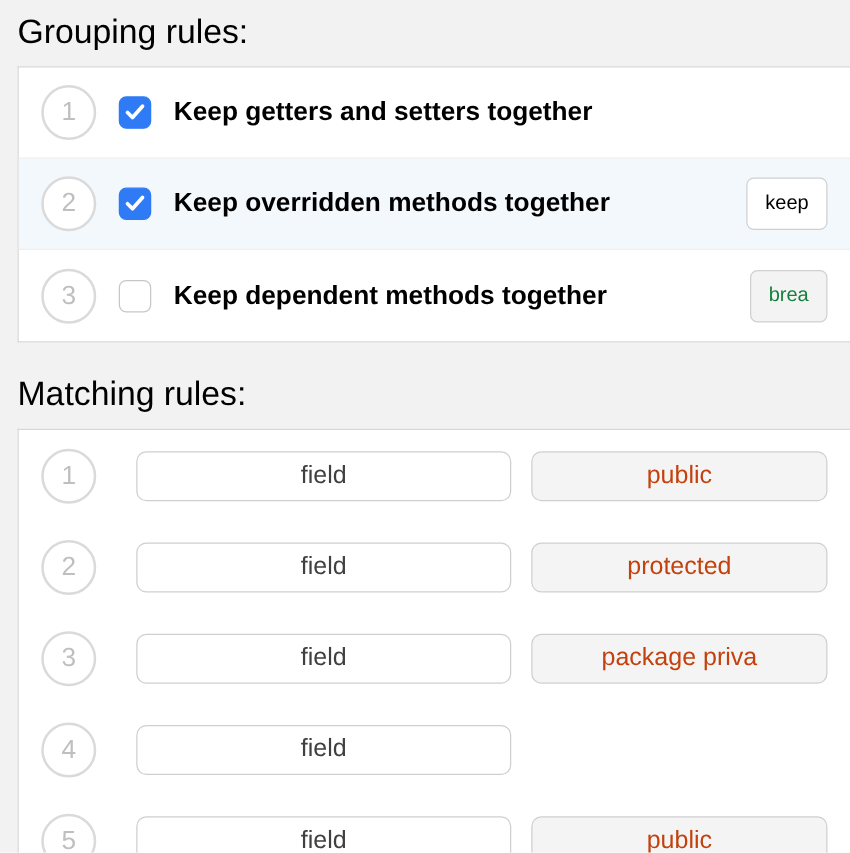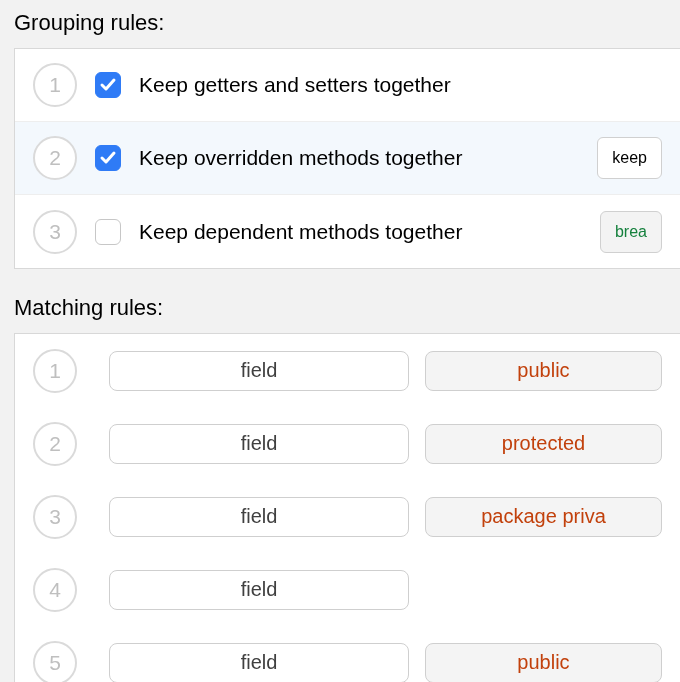--- a/index.html
+++ b/index.html
@@ -7,21 +7,21 @@
       font-family: -apple-system, BlinkMacSystemFont, "Segoe UI", "Helvetica Neue", Arial, sans-serif;
       background: #f2f2f2;
       width: 680px;
       height: 682px;
       overflow: hidden;
       color: #000;
       font-size: 20px;
     }
     .section-label {
       padding: 10px 14px 12px 14px;
-      font-size: 22px;
+      font-size: 27px;
     }
     .panel {
       background: #fff;
       border: 1px solid #d8d8d8;
       border-right: none;
       margin-left: 14px;
     }
 
     
     .group-row {
@@ -64,20 +64,21 @@
       background: #2f7bf6;
       border-color: #2f7bf6;
     }
     .checkbox.checked svg {
       stroke: #fff;
     }
     .group-label {
       font-size: 21px;
       white-space: nowrap;
       flex: 0 0 auto;
+      font-weight: bold;
     }
     .dropdown {
       height: 42px;
       border: 1px solid #d0d0d0;
       border-radius: 6px;
       background: #fff;
       display: flex;
       align-items: center;
       padding: 0 14px;
       font-size: 16px;

